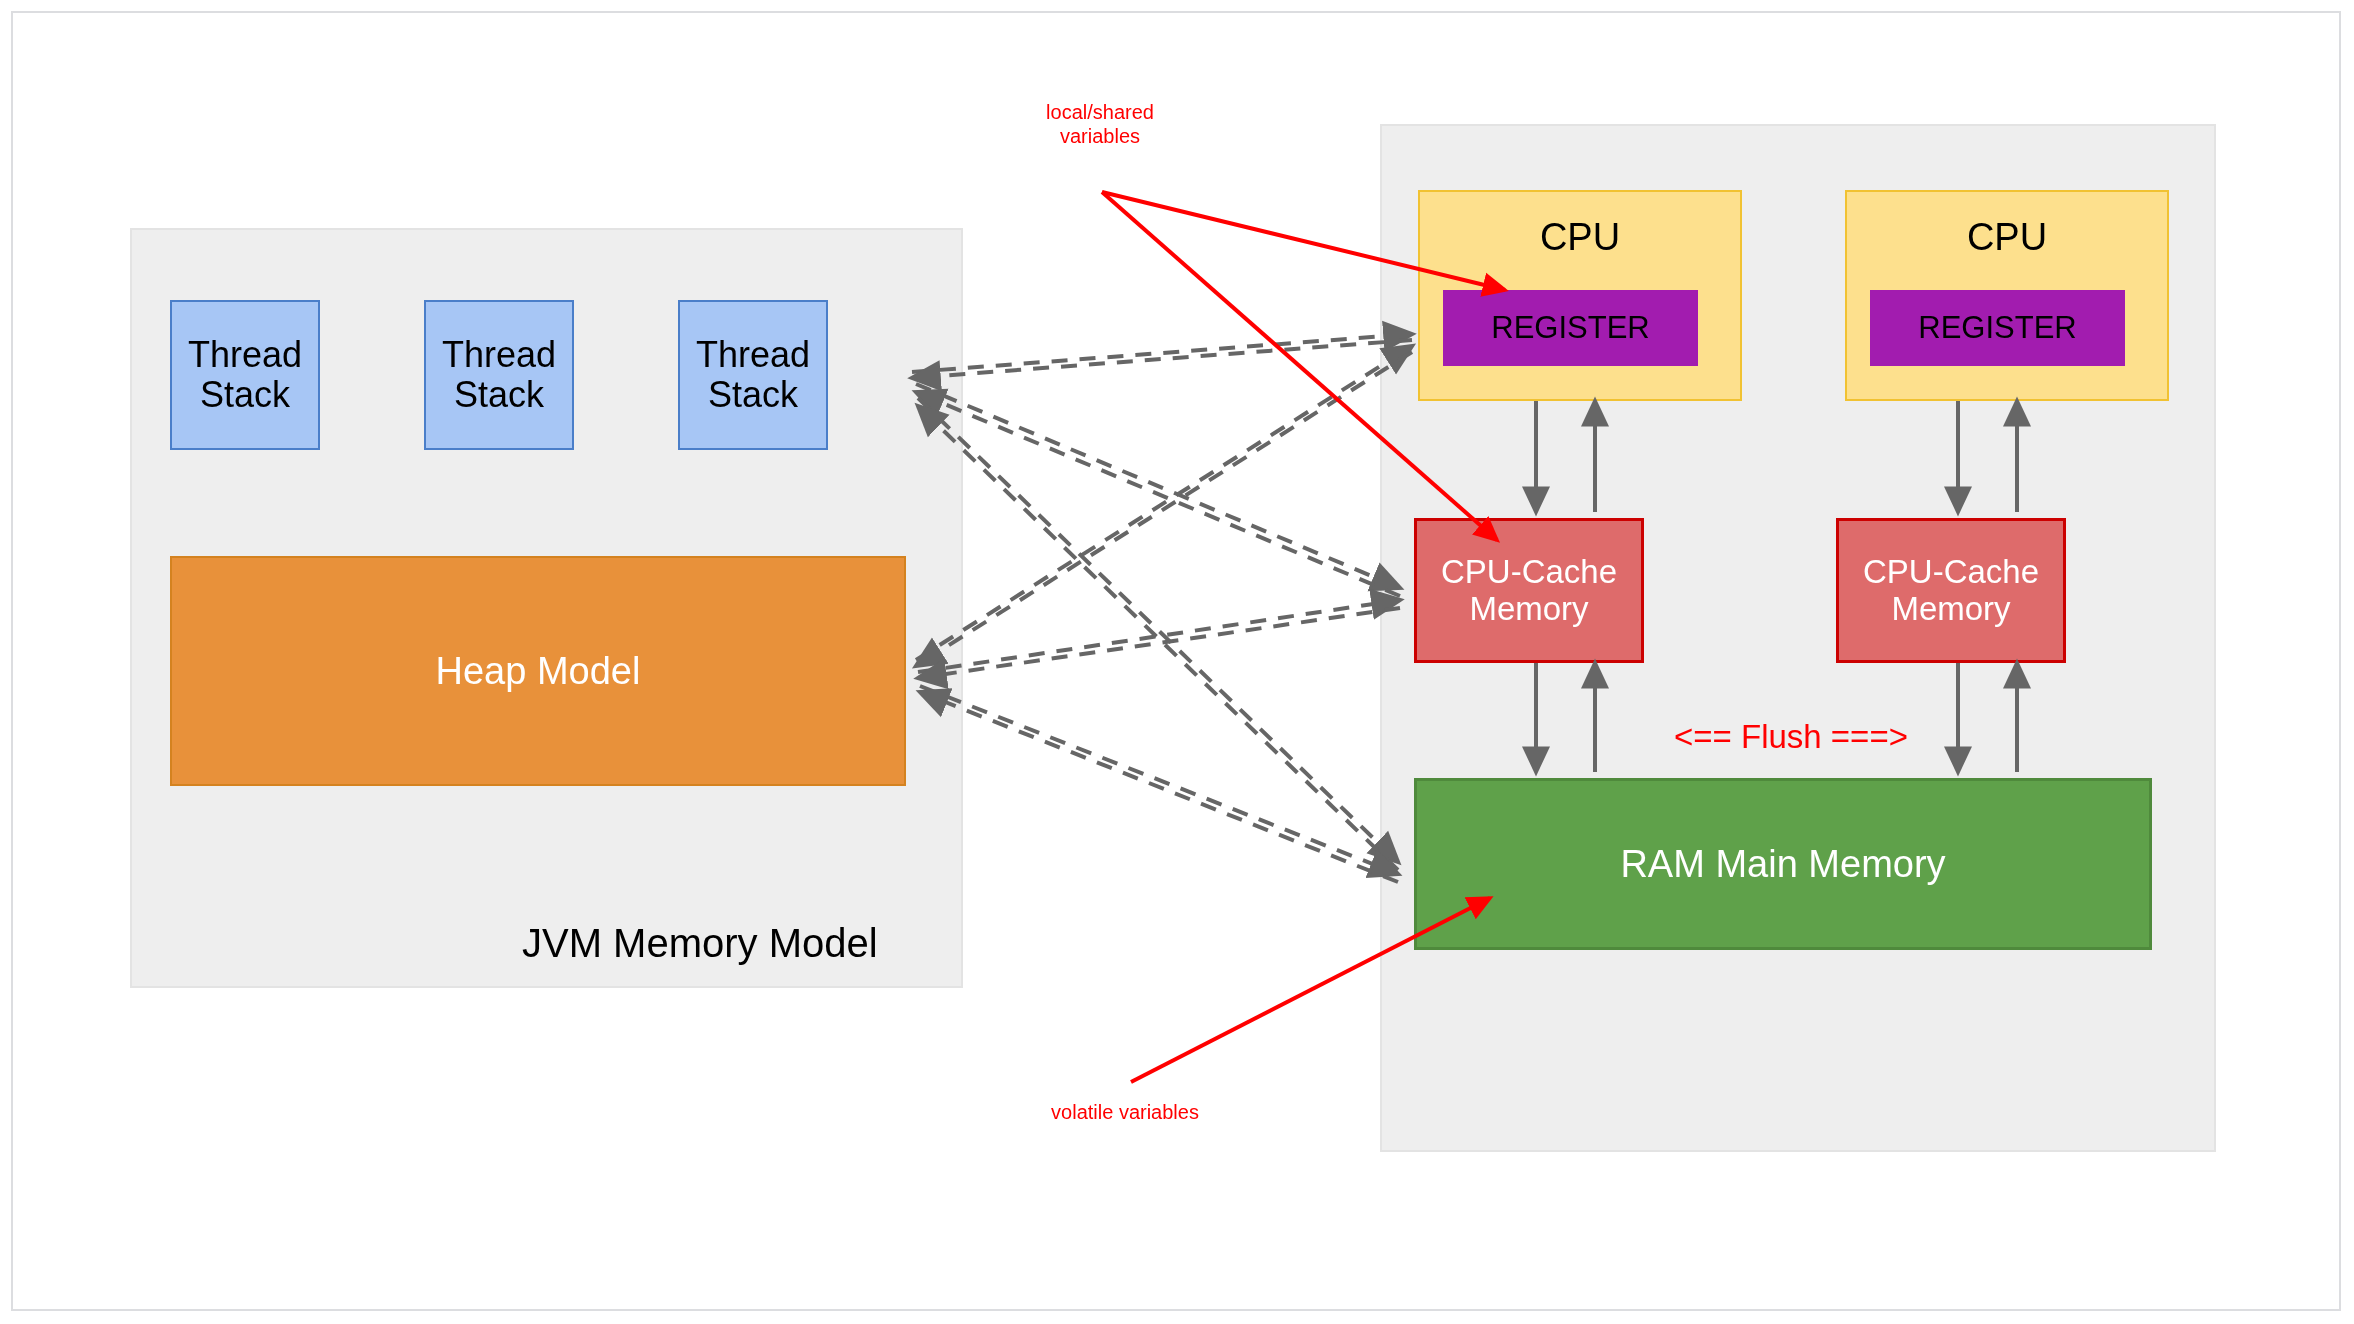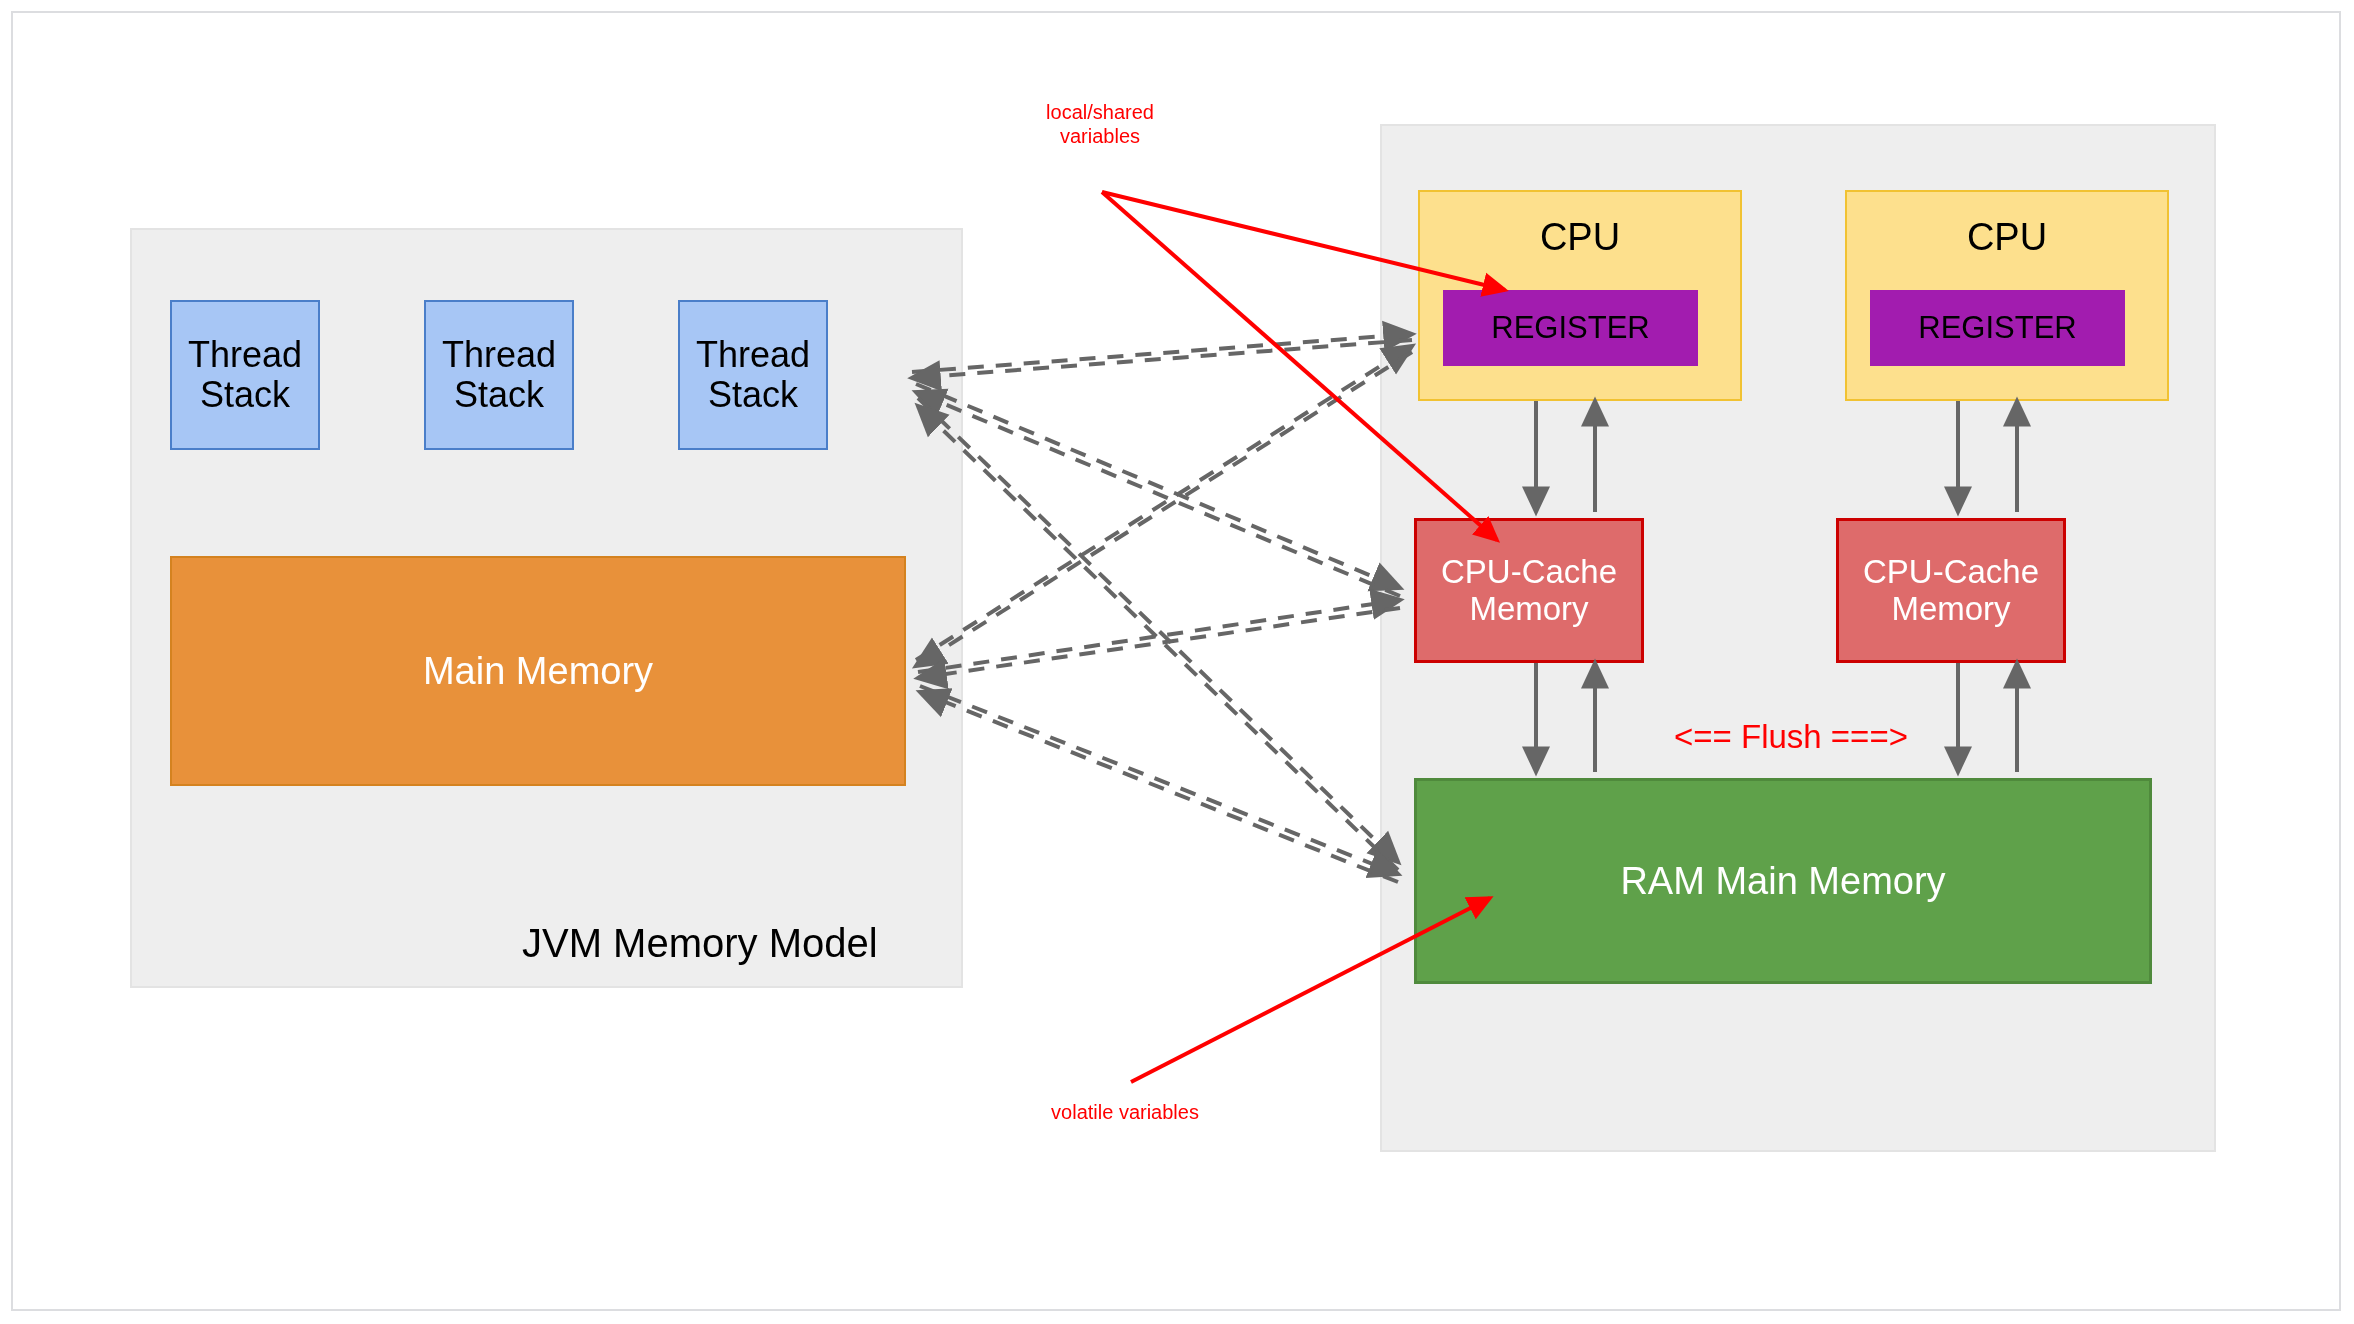--- a/index.html
+++ b/index.html
@@ -33,37 +33,37 @@
 
   <div class="panel" style="left:130px;top:228px;width:833px;height:760px;"></div>
 
   <div class="box thread-stack" style="left: 170px; top: 300px; width: 150px; height: 150px; white-space: pre-line;">Thread
 Stack</div>
   <div class="box thread-stack" style="left: 424px; top: 300px; width: 150px; height: 150px; white-space: pre-line;">Thread
 Stack</div>
   <div class="box thread-stack" style="left: 678px; top: 300px; width: 150px; height: 150px; white-space: pre-line;">Thread
 Stack</div>
 
-  <div class="box heap" style="left:170px;top:556px;width:736px;height:230px;">Main Memory</div>
+  <div class="box heap" style="left:170px;top:556px;width:736px;height:230px;">Heap Model</div>
 
   <div class="panel-label" style="left:522px;top:900px;">JVM Memory Model</div>
 
   <div class="panel" style="left:1380px;top:124px;width:836px;height:1028px;"></div>
 
   <div class="box cpu" style="left:1418px;top:190px;width:324px;height:211px;">CPU</div>
   <div class="box register" style="left:1443px;top:290px;width:255px;height:76px;">REGISTER</div>
   <div class="box cache" style="left: 1414px; top: 518px; width: 230px; height: 145px; white-space: pre-line;">CPU-Cache
 Memory</div>
 
   <div class="box cpu" style="left:1845px;top:190px;width:324px;height:211px;">CPU</div>
   <div class="box register" style="left:1870px;top:290px;width:255px;height:76px;">REGISTER</div>
   <div class="box cache" style="left: 1836px; top: 518px; width: 230px; height: 145px; white-space: pre-line;">CPU-Cache
 Memory</div>
 
-  <div class="box ram" style="left:1414px;top:778px;width:738px;height:206px;">RAM Main Memory</div>
+  <div class="box ram" style="left:1414px;top:778px;width:738px;height:172px;">RAM Main Memory</div>
 
   <div class="flush" style="left:1674px;top:718px;text-align:center;">&lt;== Flush ===&gt;</div>
 
 
   <div class="annot" style="left: 1005px; top: 100px; width: 190px; white-space: pre-line;">local/shared
 variables</div>
 
   <div class="annot" style="left:995px;top:1100px;width:260px;">volatile variables</div>
 
   <svg class="overlay" viewBox="0 0 2354 1324">

